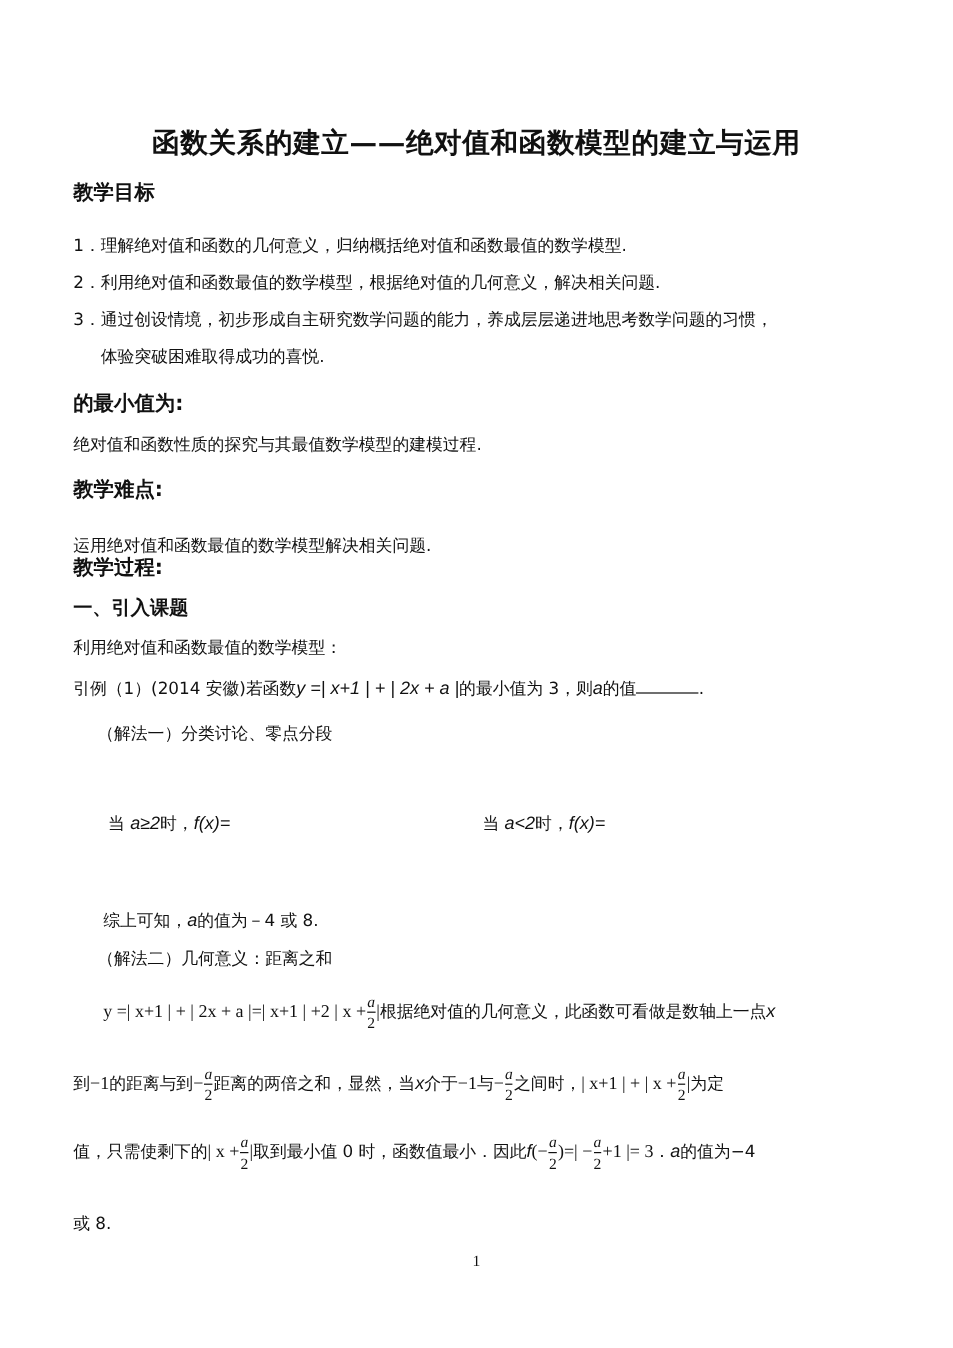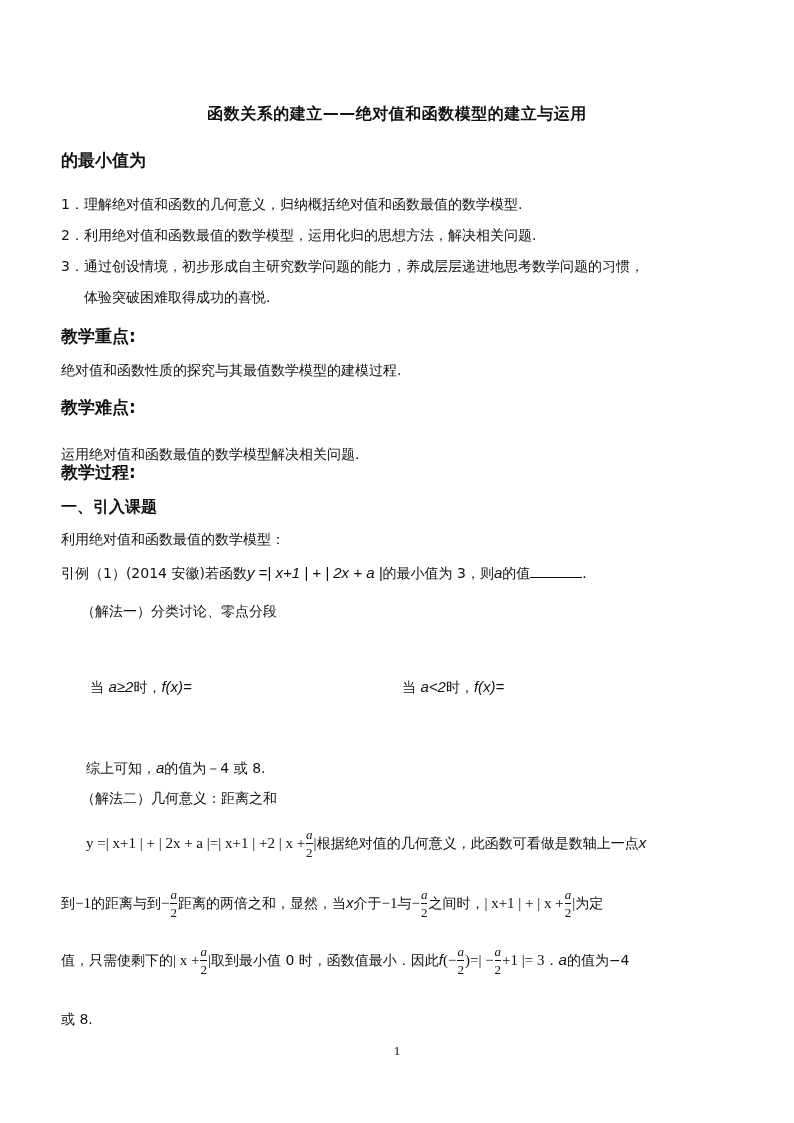--- a/index.html
+++ b/index.html
@@ -1,49 +1,49 @@
 <!DOCTYPE html>
 <html><head>
 <meta charset="utf-8">
 <style>
   html, body { margin:0; padding:0; background:#ffffff; }
   body { width:794px; height:1123px; position:relative; overflow:hidden;
          font-family:"DejaVu Sans", "Liberation Sans", sans-serif; color:#111; }
   .abs { position:absolute; white-space:nowrap; }
   .title { left:0; width:794px; top:104px; text-align:center; font-family:"DejaVu Serif", serif;
-           font-weight:bold; font-size:16px; letter-spacing:0.5px; }
+           font-weight:bold; font-size:23px; letter-spacing:0.5px; }
   .h { font-weight:bold; font-size:17px; }
   .p { font-size:14px; }
   .m { font-family:Liberation Sans, sans-serif; font-style:italic; font-size:15px; }
   .mr { font-family:"Liberation Serif", "DejaVu Serif", serif; font-size:15px; }
   .frac { display:inline-block; vertical-align:middle; text-align:center; line-height:1;
           font-family:"Liberation Serif", "DejaVu Serif", serif; font-size:13px; margin:0 1px; }
   .frac .num { display:block; font-style:italic; padding-bottom:2px; }
   .frac .den { display:block; padding-top:2px; }
   .blank { display:inline-block; width:52px; border-bottom:1px solid #111; height:14px; vertical-align:baseline; }
   .pagenum { left:0; width:794px; text-align:center; top:1043px; font-family:"Liberation Serif", serif; font-size:13px; }
 </style>
 </head>
 <body>
 
 <div class="abs title">函数关系的建立——绝对值和函数模型的建立与运用</div>
 
-<div class="abs h" style="left:61px; top:149px;">的最小值为</div>
+<div class="abs h" style="left:61px; top:149px;">教学目标</div>
 <div class="abs p" style="left:61px; top:196px;">
   <span>1．</span><span>理解绝对值和函数的几何意义，归纳概括绝对值和函数最值的数学模型.</span>
 </div>
 <div class="abs p" style="left:61px; top:227px;">
-  <span>2．</span><span>利用绝对值和函数最值的数学模型，运用化归的思想方法，解决相关问题.</span>
+  <span>2．</span><span>利用绝对值和函数最值的数学模型，根据绝对值的几何意义，解决相关问题.</span>
 </div>
 <div class="abs p" style="left:61px; top:258px;">
   <span>3．</span><span>通过创设情境，初步形成自主研究数学问题的能力，养成层层递进地思考数学问题的习惯，</span>
 </div>
 <div class="abs p" style="left:84px; top:289px;">体验突破困难取得成功的喜悦.</div>
 
-<div class="abs h" style="left:61px; top:325px;">教学重点:</div>
+<div class="abs h" style="left:61px; top:325px;">的最小值为:</div>
 <div class="abs p" style="left:61px; top:362px;">绝对值和函数性质的探究与其最值数学模型的建模过程.</div>
 
 <div class="abs h" style="left:61px; top:396px;">教学难点:</div>
 <div class="abs p" style="left:61px; top:430px;margin-top:16px;">运用绝对值和函数最值的数学模型解决相关问题.</div>
 
 <div class="abs h" style="left:61px; top:461px;">教学过程:</div>
 <div class="abs h" style="left:61px; top:497px; font-size:16px;">一、引入课题</div>
 <div class="abs p" style="left:61px; top:531px;">利用绝对值和函数最值的数学模型：</div>
 
 <div class="abs p" style="left:61px; top:563px;">

